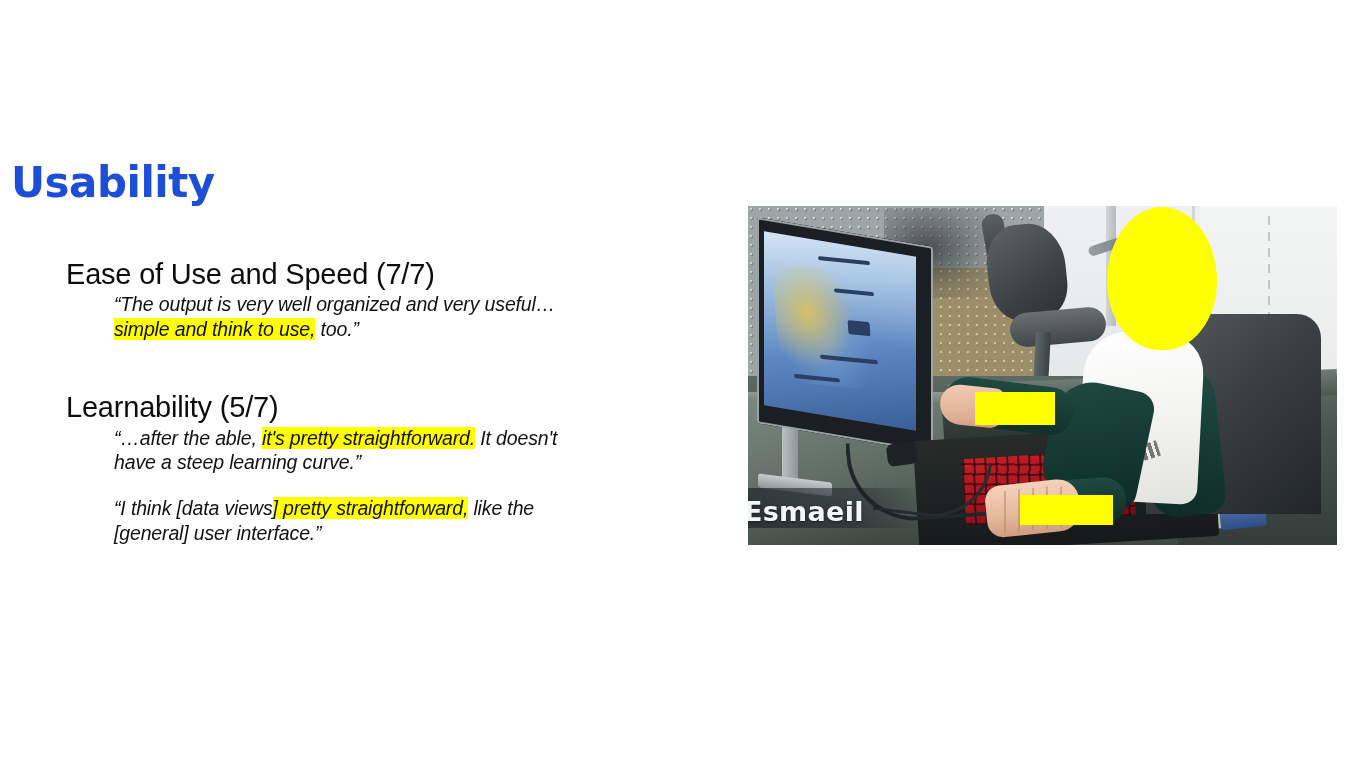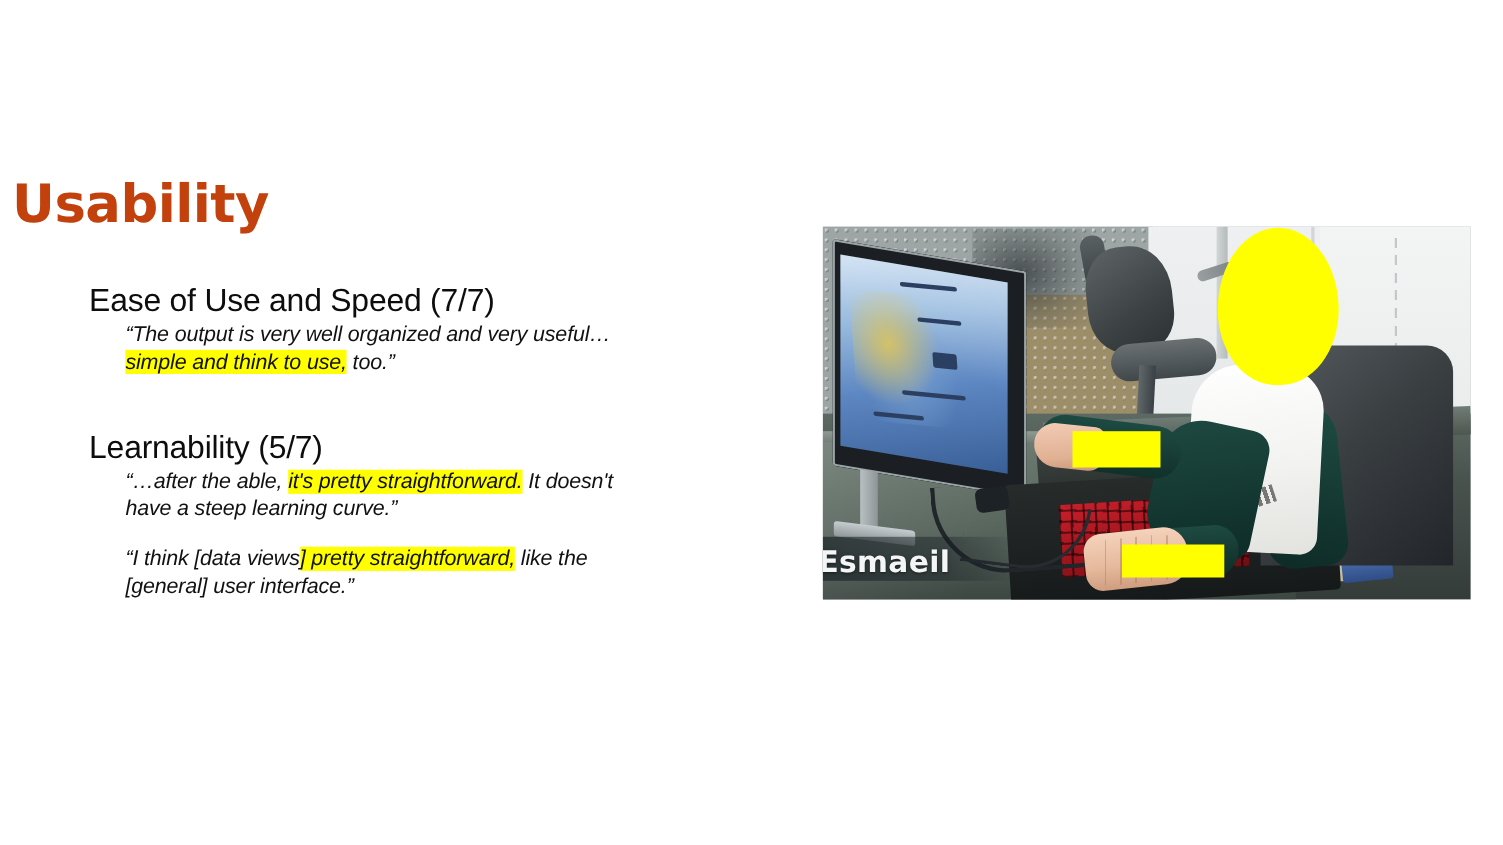--- a/index.html
+++ b/index.html
@@ -21,24 +21,24 @@
     height: 768px;
     background: #ffffff;
   }
 
   
   .slide-title {
     position: absolute;
     left: 11px;
     top: 162px;
     font-family: "DejaVu Sans", sans-serif;
-    font-size: 48px;
+    font-size: 42px;
     font-weight: 700;
     letter-spacing: -0.5px;
-    color: #c2410c;
+    color: #1d4ed8;
     line-height: 1.0;
     white-space: nowrap;
   }
 
   
   .text-column {
     position: absolute;
     left: 63px;
     top: 258px;
     width: 600px;
@@ -47,21 +47,21 @@
     margin-bottom: 24px;
   }
   .section-heading {
     font-family: "Liberation Sans", sans-serif;
     font-size: 29px;
     font-weight: 400;
     color: #0d0d0d;
     line-height: 1.12;
     letter-spacing: -0.2px;
     white-space: nowrap;
-    margin: 0 0 2px 18px;
+    margin: 0 0 2px 3px;
   }
   .quote {
     font-family: "Liberation Sans", sans-serif;
     font-style: italic;
     font-size: 19.5px;
     line-height: 1.25;
     color: #111111;
     margin: 0 0 0 51px;
     max-width: 490px;
     letter-spacing: -0.15px;

